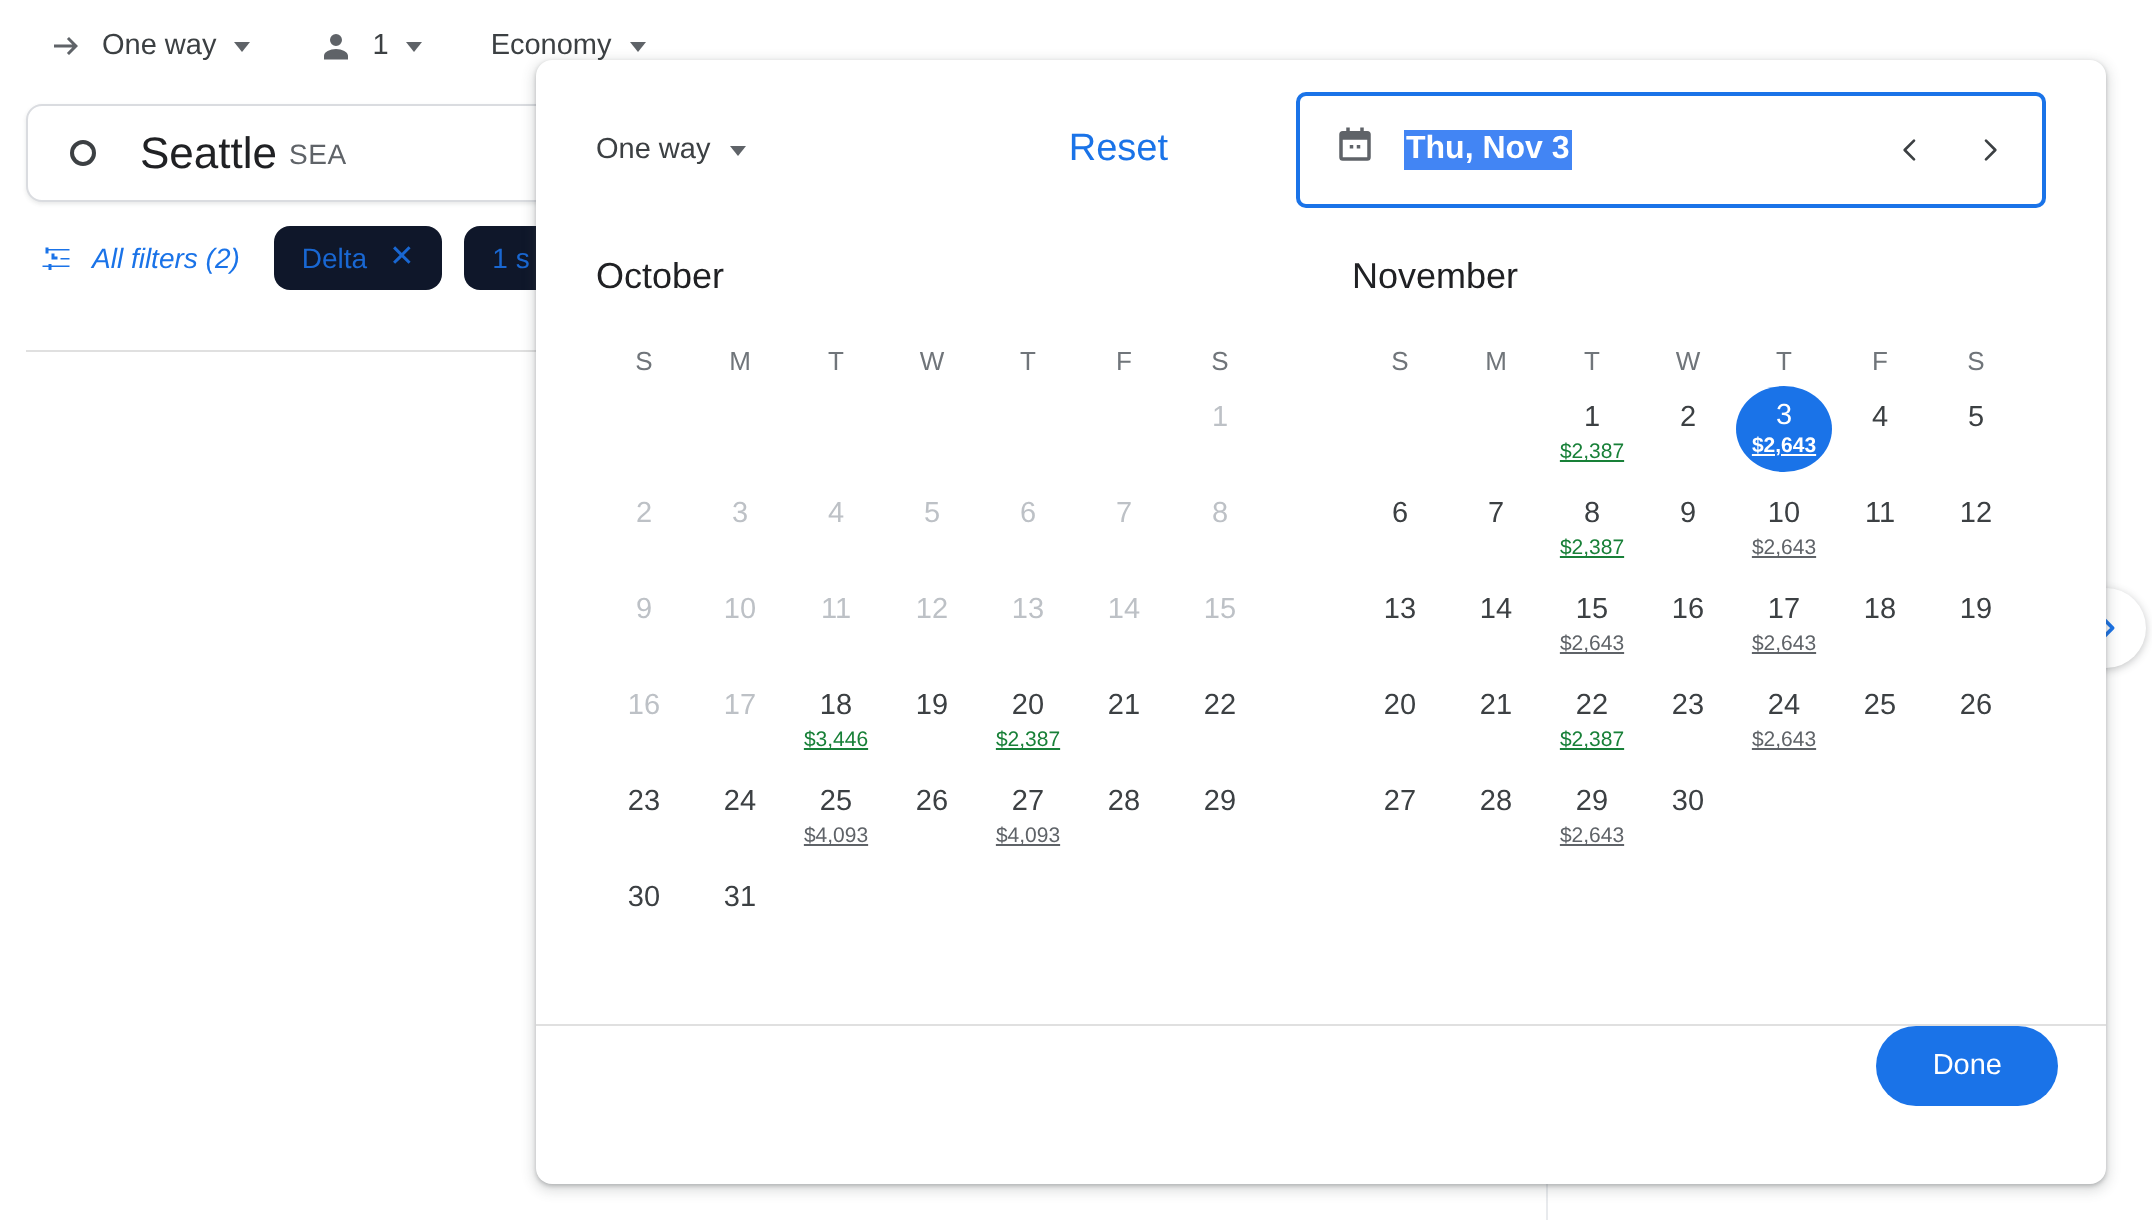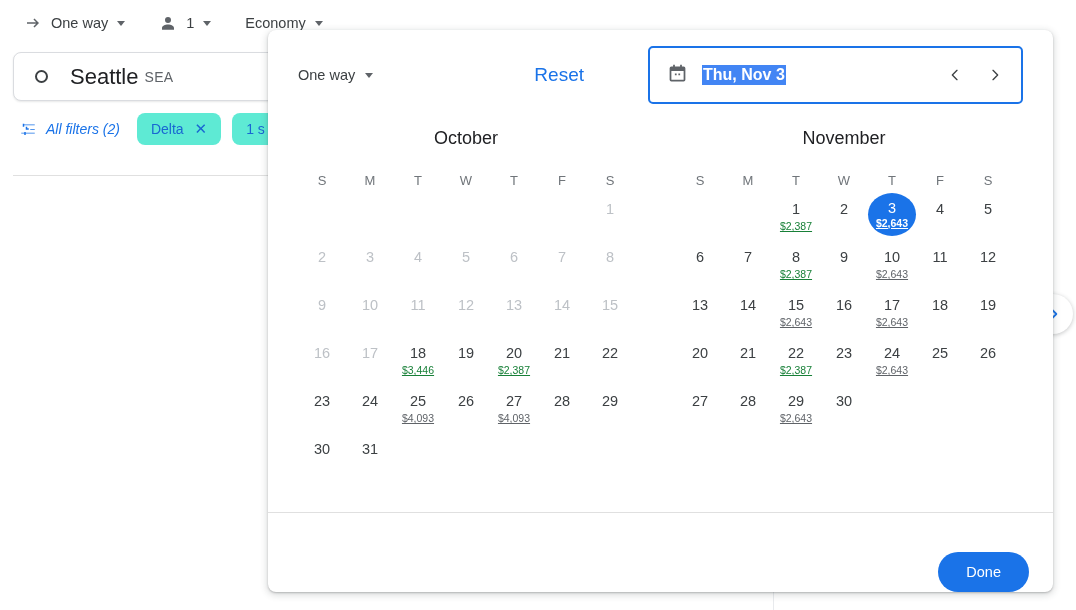--- a/index.html
+++ b/index.html
@@ -26,21 +26,21 @@
     box-shadow: 0 1px 2px rgba(60,64,67,.12);
   }
   .origin-dot { width: 13px; height: 13px; border: 2.2px solid #3c4043; border-radius: 50%; flex: none; }
   .origin-txt { margin-left: 22px; font-size: 22px; color: #202124; text-align: center; }
   .origin-code { font-size: 14px; color: #5f6368; margin-left: 6px; letter-spacing: .3px; }
 
   .filterbar { position: absolute; left: 13px; top: 112px; height: 33px; display: flex; align-items: center; gap: 11px; }
   .allfilters { display: flex; align-items: center; gap: 9px; color: #1a73e8; font-size: 14px; cursor: pointer; padding: 0 6px; font-style: italic; }
   .chip {
     height: 32px; display: flex; align-items: center; gap: 11px;
-    background: #5eead4; color: #1967d2; font-size: 14px;
+    background: #0f172a; color: #1967d2; font-size: 14px;
     border-radius: 8px; padding: 0 14px; cursor: pointer; white-space: nowrap;
   }
   .chip .x { font-size: 15px; line-height: 1; }
   .bg-divider { position: absolute; left: 13px; top: 175px; width: 748px; height: 1px; background: #e0e0e0; }
   .bg-vline { position: absolute; left: 773px; top: 175px; width: 1px; height: 435px; background: #e8eaed; }
 
   
   .nextfab {
     position: absolute; left: 1033px; top: 294px; width: 40px; height: 40px;
     border-radius: 50%; background: #fff; box-shadow: 0 1px 4px rgba(60,64,67,.3);
@@ -66,40 +66,40 @@
   .cal-ico { flex: none; }
   .date-val {
     margin-left: 14px; font-size: 16px; color: #202124;
     background: #4285f4; color: #fff; padding: 1px 1px;
   }
   .navarrows { margin-left: auto; display: flex; align-items: center; gap: 16px; }
   .navarrow { width: 24px; height: 24px; display: flex; align-items: center; justify-content: center; cursor: pointer; color: #3c4043; }
 
   .panel-body { flex: 1; display: flex; padding: 0 30px; gap: 42px; }
   .month { width: 336px; }
-  .month-title { text-align: center; font-size: 18px; color: #202124; font-weight: 400; margin-top: 8px; }
+  .month-title { text-align: left; font-size: 18px; color: #202124; font-weight: 400; margin-top: 8px; }
   .dow-row, .week { display: grid; grid-template-columns: repeat(7, 48px); justify-content: center; }
   .dow-row { margin-top: 24px; }
   .dow { text-align: center; font-size: 13px; color: #70757a; }
   .week { margin-top: 10px; }
   .cell { height: 38px; display: flex; flex-direction: column; align-items: center; justify-content: flex-start; cursor: pointer; }
   .cell.empty { cursor: default; }
   .daynum { font-size: 14.5px; color: #3c4043; line-height: 22px; width: 36px; text-align: center; border-radius: 50%; }
   .cell.disabled .daynum { color: #bdc1c6; cursor: default; }
   .price { font-size: 10.5px; line-height: 13px; color: #5f6368; margin-top: 0px; text-decoration: underline; }
   .price.cheap { color: #188038; }
   .cell.selected { justify-content: center; }
   .cell.selected .pill {
     width: 48px; height: 48px; border-radius: 50%; background: #1a73e8;
     display: flex; flex-direction: column; align-items: center; justify-content: center; margin-top: -5px;
   }
   .cell.selected .daynum { color: #fff; line-height: 17px; }
   .cell.selected .price { color: #fff; font-weight: bold; }
 
-  .panel-foot { height: 80px; border-top: 1px solid #e0e0e0; display: flex; align-items: flex-end; justify-content: flex-end; padding-right: 24px; flex: none; }
+  .panel-foot { height: 80px; border-top: 1px solid #e0e0e0; display: flex; align-items: flex-start; justify-content: flex-end; padding-right: 24px; flex: none; }
   .done {
     background: #1a73e8; color: #fff; border: none; border-radius: 20px;
     height: 40px; padding: 0 28px; font-size: 14.5px; font-family: inherit; cursor: pointer;
   }
 </style>
 </head>
 <body>
 
 <div id="root">
 

